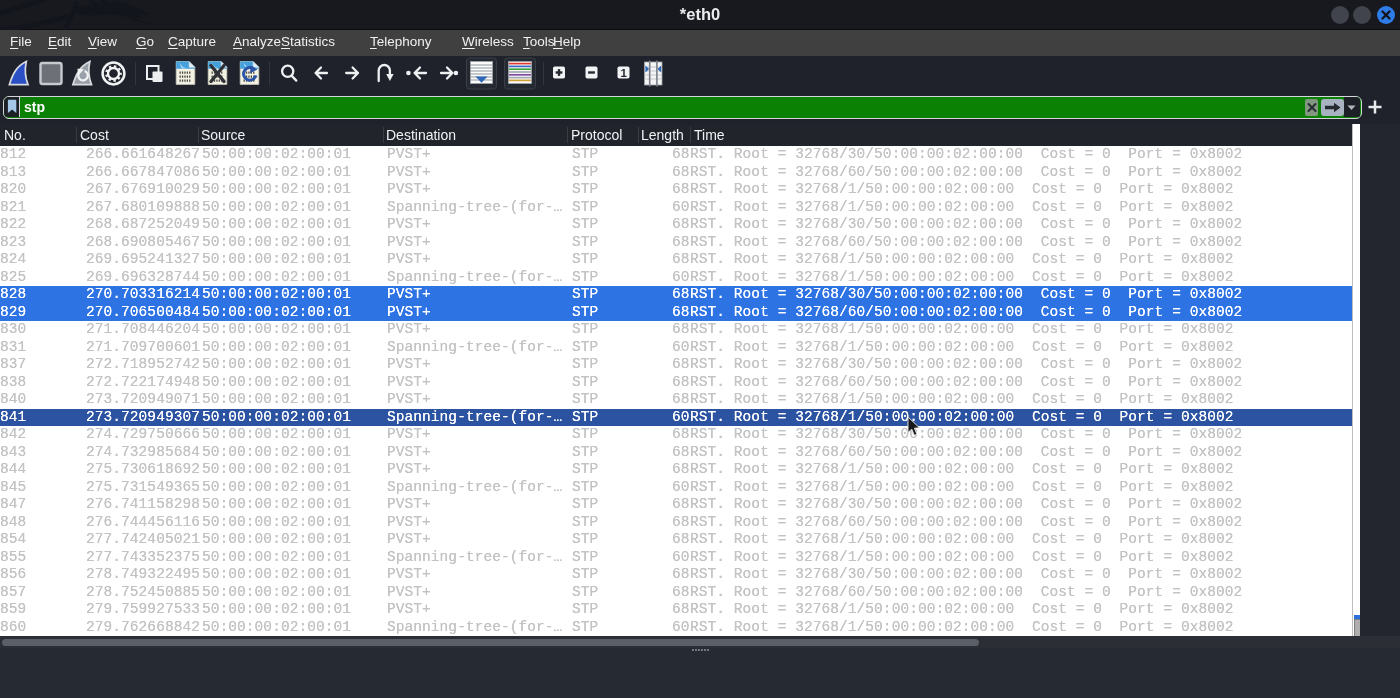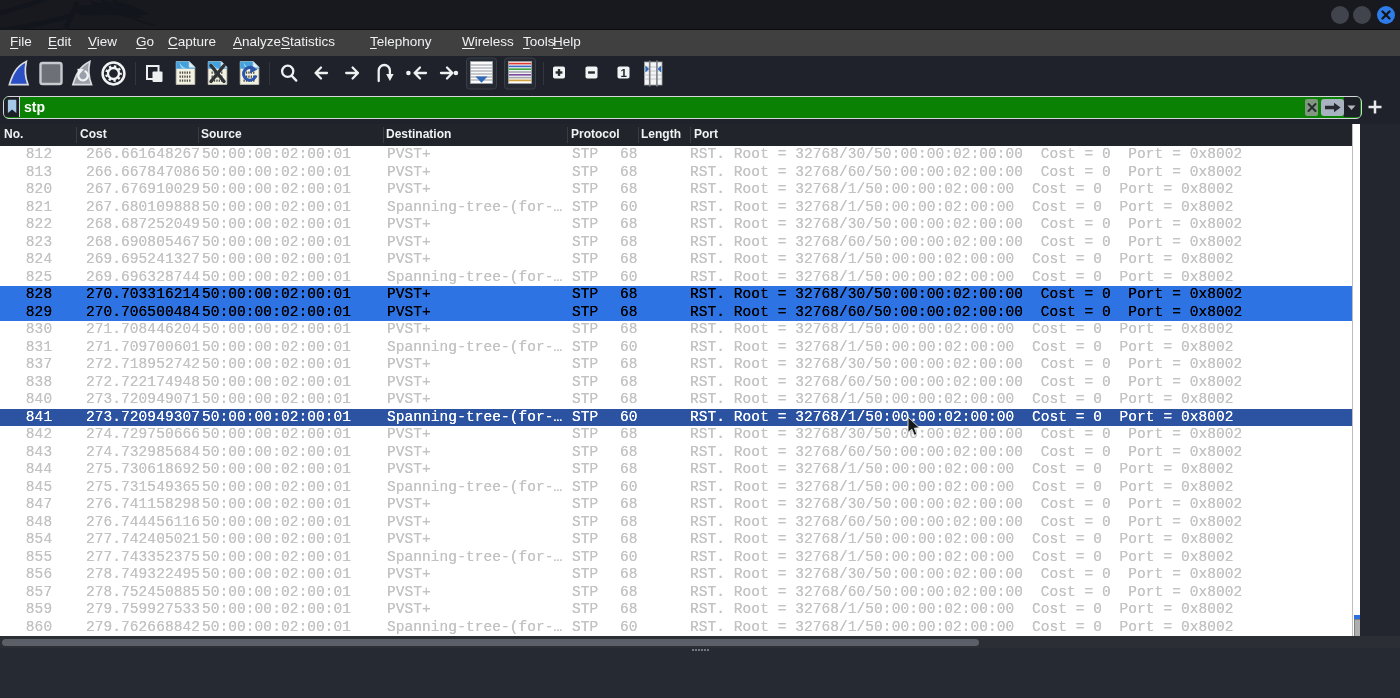--- a/index.html
+++ b/index.html
@@ -11,52 +11,53 @@
 .mi u{text-underline-offset:2px;text-decoration-thickness:1px}
 #toolbar{left:0;top:56px;width:1400px;height:36px}
 #filter{left:0;top:92px;width:1400px;height:32px;background:#1f222a}
 #ffield{position:absolute;left:3px;top:4px;width:1359px;height:23px;background:#0a8103;border:1.5px solid #d4d6da;border-radius:6px;overflow:hidden}
 #fbook{position:absolute;left:0;top:0;width:16px;height:20px;background:#1d2127;border-right:1.5px solid #d4d6da}
 #ftext{position:absolute;left:20px;top:1.5px;color:#fdfdfd;font-size:14px;font-weight:bold}
 #fx{position:absolute;left:1301px;top:2px;width:12.5px;height:16.5px;background:#81977f;border-radius:2px}
 #fgo{position:absolute;left:1317px;top:1.5px;width:22.5px;height:17px;background:#a9b2c0;border-radius:3px}
 #fdd{position:absolute;left:1340px;top:0;width:16px;height:20px;background:#1d2127}
 #header{left:0;top:124px;width:1352px;height:22px;background:#21242b}
-.hl{position:absolute;top:2.5px;color:#f0f2f4;font-size:12px;font-weight:bold}
+.hl{position:absolute;top:2.5px;color:#f0f2f4;font-size:14px;font-weight:normal}
 .hs{position:absolute;top:3px;height:16px;width:1px;background:#393c43}
 #plist{left:0;top:146px;width:1352px;height:490px;background:#ffffff;overflow:hidden;font-family:"Liberation Mono",monospace;font-size:14.5px;letter-spacing:0.065px;white-space:pre}
 .r{position:relative;height:17.5px;line-height:17.6px;color:#c3c3c3;text-shadow:0 0 0.6px currentColor}
 .r span{position:absolute;top:0}
-.r.sel{background:#2d73e4;color:#000000}
+.r.sel{background:#2d73e4;color:#ffffff}
 .r.cur{background:#2b53a2;color:#ffffff}
-.c0{left:0;width:78px;text-align:center}
+.c0{left:0;width:78px;text-align:left}
 .c1{left:86px}
 .c2{left:202px}
 .c3{left:387px}
 .c4{left:572px}
-.c5{left:620px;width:69.5px;text-align:left}
+.c5{left:620px;width:69.5px;text-align:right}
 .c6{left:690px}
 #vsb{left:1352px;top:124px;width:8px;height:512px;background:#ffffff;border-left:1px solid #bdbdbd}
 #vmark{position:absolute;left:1px;top:491px;width:7px;height:3.5px;background:#2d6fdf}
 #vthumb{position:absolute;left:1px;top:494.5px;width:6.5px;height:18px;background:#aeaeae;border:1px solid #7f7f7f}
 #rmargin{left:1360px;top:124px;width:40px;height:512px;background:#23262e}
 #hsb{left:0;top:636px;width:1400px;height:12px;background:#2b2e35}
 #hthumb{position:absolute;left:2px;top:2.5px;width:977px;height:7px;background:#5b5f67;border-radius:3.5px}
 #bottom{left:0;top:648px;width:1400px;height:50px;background:#262a33}
 .dot{position:absolute;top:1px;width:2px;height:2px;background:#8e9298;border-radius:1px}
 </style></head><body>
 <div class="abs" id="title">
 <svg width="320" height="30" style="position:absolute;left:0;top:0" viewBox="0 0 320 30">
 <g fill="none" stroke="#12151c" stroke-width="4.5">
 <path d="M -4,14 C 12,10 30,4 46,-1"></path>
 <path d="M -6,31 C 20,29 48,22 70,16"></path>
 <path d="M 63,33 C 69,22 74,12 77,2"></path>
 </g>
 <path fill="#12151c" d="M 76,7 C 82,5.5 88,5 94,5.5 L 89,0 C 94,1.5 98,3 103,3.5 L 100,-1 C 105,1 109,2.5 114,3 L 112,-1 C 117,1.5 121,3 126,4 C 130,4.5 134,6 137,8 C 141,9.5 145,11.5 149,14 C 145,15.5 140,15 136,14.5 C 138,16 141,17 144,17.5 C 141,18.5 137,18 134,17.5 C 140,20.5 149,23.5 158,25.5 C 148,25 139,22 132,19 C 124,15.5 116,14 106,14.5 C 96,15 86,16 78,14 C 76,12 75.5,9.5 76,7 Z"></path>
 </svg>
+<span class="t">*eth0</span>
 <span class="wbtn" style="left:1331px;background:#41444c"></span>
 <span class="wbtn" style="left:1353px;background:#41444c"></span>
 <span class="wbtn" style="left:1376.5px;background:#2e7ce8"></span>
 <svg width="12" height="12" style="position:absolute;left:1379.5px;top:9px" viewBox="0 0 12 12">
       <g stroke="#14161c" stroke-width="2.4" stroke-linecap="round">
         <line x1="2.5" y1="2.5" x2="9.5" y2="9.5"></line>
         <line x1="9.5" y1="2.5" x2="2.5" y2="9.5"></line>
       </g>
     </svg>
 </div>
@@ -215,21 +216,21 @@
       </g>
     </svg>
 </div>
 <div class="abs" id="header">
     <span class="hl" style="left:4px">No.</span>
     <span class="hl" style="left:80px">Cost</span>
     <span class="hl" style="left:201px">Source</span>
     <span class="hl" style="left:386px">Destination</span>
     <span class="hl" style="left:571px">Protocol</span>
     <span class="hl" style="left:641px">Length</span>
-    <span class="hl" style="left:694px">Port</span>
+    <span class="hl" style="left:694px">Time</span>
     <i class="hs" style="left:76px"></i>
     <i class="hs" style="left:198px"></i>
     <i class="hs" style="left:383px"></i>
     <i class="hs" style="left:567px"></i>
     <i class="hs" style="left:638px"></i>
     <i class="hs" style="left:690px"></i>
   </div>
 <div class="abs" id="plist"><div class="r"><span class="c0">812</span><span class="c1">266.661648267</span><span class="c2">50:00:00:02:00:01</span><span class="c3">PVST+</span><span class="c4">STP</span><span class="c5">68</span><span class="c6">RST. Root = 32768/30/50:00:00:02:00:00  Cost = 0  Port = 0x8002</span></div><div class="r"><span class="c0">813</span><span class="c1">266.667847086</span><span class="c2">50:00:00:02:00:01</span><span class="c3">PVST+</span><span class="c4">STP</span><span class="c5">68</span><span class="c6">RST. Root = 32768/60/50:00:00:02:00:00  Cost = 0  Port = 0x8002</span></div><div class="r"><span class="c0">820</span><span class="c1">267.676910029</span><span class="c2">50:00:00:02:00:01</span><span class="c3">PVST+</span><span class="c4">STP</span><span class="c5">68</span><span class="c6">RST. Root = 32768/1/50:00:00:02:00:00  Cost = 0  Port = 0x8002</span></div><div class="r"><span class="c0">821</span><span class="c1">267.680109888</span><span class="c2">50:00:00:02:00:01</span><span class="c3">Spanning-tree-(for-…</span><span class="c4">STP</span><span class="c5">60</span><span class="c6">RST. Root = 32768/1/50:00:00:02:00:00  Cost = 0  Port = 0x8002</span></div><div class="r"><span class="c0">822</span><span class="c1">268.687252049</span><span class="c2">50:00:00:02:00:01</span><span class="c3">PVST+</span><span class="c4">STP</span><span class="c5">68</span><span class="c6">RST. Root = 32768/30/50:00:00:02:00:00  Cost = 0  Port = 0x8002</span></div><div class="r"><span class="c0">823</span><span class="c1">268.690805467</span><span class="c2">50:00:00:02:00:01</span><span class="c3">PVST+</span><span class="c4">STP</span><span class="c5">68</span><span class="c6">RST. Root = 32768/60/50:00:00:02:00:00  Cost = 0  Port = 0x8002</span></div><div class="r"><span class="c0">824</span><span class="c1">269.695241327</span><span class="c2">50:00:00:02:00:01</span><span class="c3">PVST+</span><span class="c4">STP</span><span class="c5">68</span><span class="c6">RST. Root = 32768/1/50:00:00:02:00:00  Cost = 0  Port = 0x8002</span></div><div class="r"><span class="c0">825</span><span class="c1">269.696328744</span><span class="c2">50:00:00:02:00:01</span><span class="c3">Spanning-tree-(for-…</span><span class="c4">STP</span><span class="c5">60</span><span class="c6">RST. Root = 32768/1/50:00:00:02:00:00  Cost = 0  Port = 0x8002</span></div><div class="r sel"><span class="c0">828</span><span class="c1">270.703316214</span><span class="c2">50:00:00:02:00:01</span><span class="c3">PVST+</span><span class="c4">STP</span><span class="c5">68</span><span class="c6">RST. Root = 32768/30/50:00:00:02:00:00  Cost = 0  Port = 0x8002</span></div><div class="r sel"><span class="c0">829</span><span class="c1">270.706500484</span><span class="c2">50:00:00:02:00:01</span><span class="c3">PVST+</span><span class="c4">STP</span><span class="c5">68</span><span class="c6">RST. Root = 32768/60/50:00:00:02:00:00  Cost = 0  Port = 0x8002</span></div><div class="r"><span class="c0">830</span><span class="c1">271.708446204</span><span class="c2">50:00:00:02:00:01</span><span class="c3">PVST+</span><span class="c4">STP</span><span class="c5">68</span><span class="c6">RST. Root = 32768/1/50:00:00:02:00:00  Cost = 0  Port = 0x8002</span></div><div class="r"><span class="c0">831</span><span class="c1">271.709700601</span><span class="c2">50:00:00:02:00:01</span><span class="c3">Spanning-tree-(for-…</span><span class="c4">STP</span><span class="c5">60</span><span class="c6">RST. Root = 32768/1/50:00:00:02:00:00  Cost = 0  Port = 0x8002</span></div><div class="r"><span class="c0">837</span><span class="c1">272.718952742</span><span class="c2">50:00:00:02:00:01</span><span class="c3">PVST+</span><span class="c4">STP</span><span class="c5">68</span><span class="c6">RST. Root = 32768/30/50:00:00:02:00:00  Cost = 0  Port = 0x8002</span></div><div class="r"><span class="c0">838</span><span class="c1">272.722174948</span><span class="c2">50:00:00:02:00:01</span><span class="c3">PVST+</span><span class="c4">STP</span><span class="c5">68</span><span class="c6">RST. Root = 32768/60/50:00:00:02:00:00  Cost = 0  Port = 0x8002</span></div><div class="r"><span class="c0">840</span><span class="c1">273.720949071</span><span class="c2">50:00:00:02:00:01</span><span class="c3">PVST+</span><span class="c4">STP</span><span class="c5">68</span><span class="c6">RST. Root = 32768/1/50:00:00:02:00:00  Cost = 0  Port = 0x8002</span></div><div class="r cur"><span class="c0">841</span><span class="c1">273.720949307</span><span class="c2">50:00:00:02:00:01</span><span class="c3">Spanning-tree-(for-…</span><span class="c4">STP</span><span class="c5">60</span><span class="c6">RST. Root = 32768/1/50:00:00:02:00:00  Cost = 0  Port = 0x8002</span></div><div class="r"><span class="c0">842</span><span class="c1">274.729750666</span><span class="c2">50:00:00:02:00:01</span><span class="c3">PVST+</span><span class="c4">STP</span><span class="c5">68</span><span class="c6">RST. Root = 32768/30/50:00:00:02:00:00  Cost = 0  Port = 0x8002</span></div><div class="r"><span class="c0">843</span><span class="c1">274.732985684</span><span class="c2">50:00:00:02:00:01</span><span class="c3">PVST+</span><span class="c4">STP</span><span class="c5">68</span><span class="c6">RST. Root = 32768/60/50:00:00:02:00:00  Cost = 0  Port = 0x8002</span></div><div class="r"><span class="c0">844</span><span class="c1">275.730618692</span><span class="c2">50:00:00:02:00:01</span><span class="c3">PVST+</span><span class="c4">STP</span><span class="c5">68</span><span class="c6">RST. Root = 32768/1/50:00:00:02:00:00  Cost = 0  Port = 0x8002</span></div><div class="r"><span class="c0">845</span><span class="c1">275.731549365</span><span class="c2">50:00:00:02:00:01</span><span class="c3">Spanning-tree-(for-…</span><span class="c4">STP</span><span class="c5">60</span><span class="c6">RST. Root = 32768/1/50:00:00:02:00:00  Cost = 0  Port = 0x8002</span></div><div class="r"><span class="c0">847</span><span class="c1">276.741158298</span><span class="c2">50:00:00:02:00:01</span><span class="c3">PVST+</span><span class="c4">STP</span><span class="c5">68</span><span class="c6">RST. Root = 32768/30/50:00:00:02:00:00  Cost = 0  Port = 0x8002</span></div><div class="r"><span class="c0">848</span><span class="c1">276.744456116</span><span class="c2">50:00:00:02:00:01</span><span class="c3">PVST+</span><span class="c4">STP</span><span class="c5">68</span><span class="c6">RST. Root = 32768/60/50:00:00:02:00:00  Cost = 0  Port = 0x8002</span></div><div class="r"><span class="c0">854</span><span class="c1">277.742405021</span><span class="c2">50:00:00:02:00:01</span><span class="c3">PVST+</span><span class="c4">STP</span><span class="c5">68</span><span class="c6">RST. Root = 32768/1/50:00:00:02:00:00  Cost = 0  Port = 0x8002</span></div><div class="r"><span class="c0">855</span><span class="c1">277.743352375</span><span class="c2">50:00:00:02:00:01</span><span class="c3">Spanning-tree-(for-…</span><span class="c4">STP</span><span class="c5">60</span><span class="c6">RST. Root = 32768/1/50:00:00:02:00:00  Cost = 0  Port = 0x8002</span></div><div class="r"><span class="c0">856</span><span class="c1">278.749322495</span><span class="c2">50:00:00:02:00:01</span><span class="c3">PVST+</span><span class="c4">STP</span><span class="c5">68</span><span class="c6">RST. Root = 32768/30/50:00:00:02:00:00  Cost = 0  Port = 0x8002</span></div><div class="r"><span class="c0">857</span><span class="c1">278.752450885</span><span class="c2">50:00:00:02:00:01</span><span class="c3">PVST+</span><span class="c4">STP</span><span class="c5">68</span><span class="c6">RST. Root = 32768/60/50:00:00:02:00:00  Cost = 0  Port = 0x8002</span></div><div class="r"><span class="c0">859</span><span class="c1">279.759927533</span><span class="c2">50:00:00:02:00:01</span><span class="c3">PVST+</span><span class="c4">STP</span><span class="c5">68</span><span class="c6">RST. Root = 32768/1/50:00:00:02:00:00  Cost = 0  Port = 0x8002</span></div><div class="r"><span class="c0">860</span><span class="c1">279.762668842</span><span class="c2">50:00:00:02:00:01</span><span class="c3">Spanning-tree-(for-…</span><span class="c4">STP</span><span class="c5">60</span><span class="c6">RST. Root = 32768/1/50:00:00:02:00:00  Cost = 0  Port = 0x8002</span></div></div>
 <div class="abs" id="vsb">
     <div id="vmark"></div>

